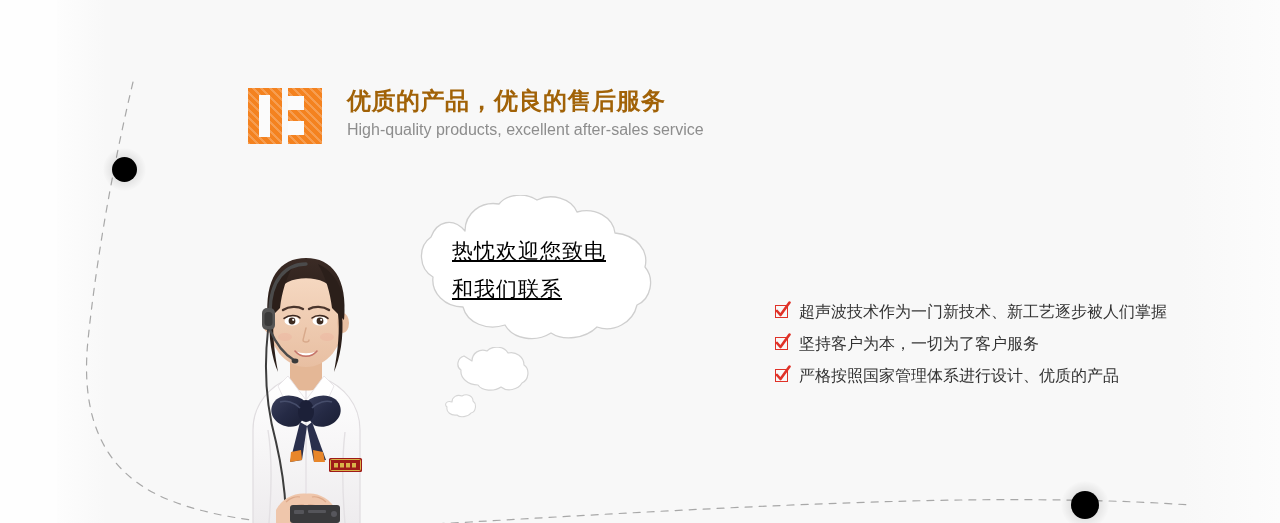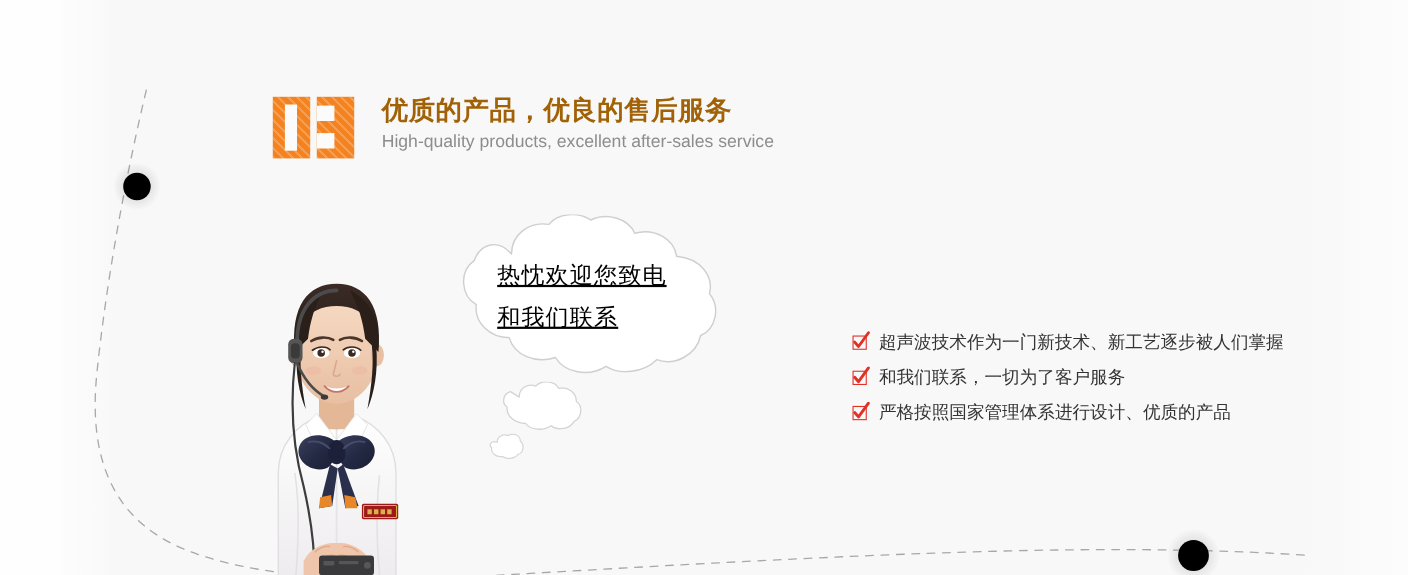--- a/index.html
+++ b/index.html
@@ -357,21 +357,21 @@
       </span>
       <span class="feature-text">超声波技术作为一门新技术、新工艺逐步被人们掌握</span>
     </div>
 
     <div class="feature-item">
       <span class="check-icon">
         <svg width="16" height="18" viewBox="0 0 16 18">
           <path d="M2,10 L5.5,14 L14.5,1.5" fill="none" stroke="#e03127" stroke-width="2.6" stroke-linecap="round" stroke-linejoin="round"></path>
         </svg>
       </span>
-      <span class="feature-text">和我们联系，一切为了客户服务</span>
+      <span class="feature-text">坚持客户为本，一切为了客户服务</span>
     </div>
 
     <div class="feature-item">
       <span class="check-icon">
         <svg width="16" height="18" viewBox="0 0 16 18">
           <path d="M2,10 L5.5,14 L14.5,1.5" fill="none" stroke="#e03127" stroke-width="2.6" stroke-linecap="round" stroke-linejoin="round"></path>
         </svg>
       </span>
       <span class="feature-text">严格按照国家管理体系进行设计、优质的产品</span>
     </div>

